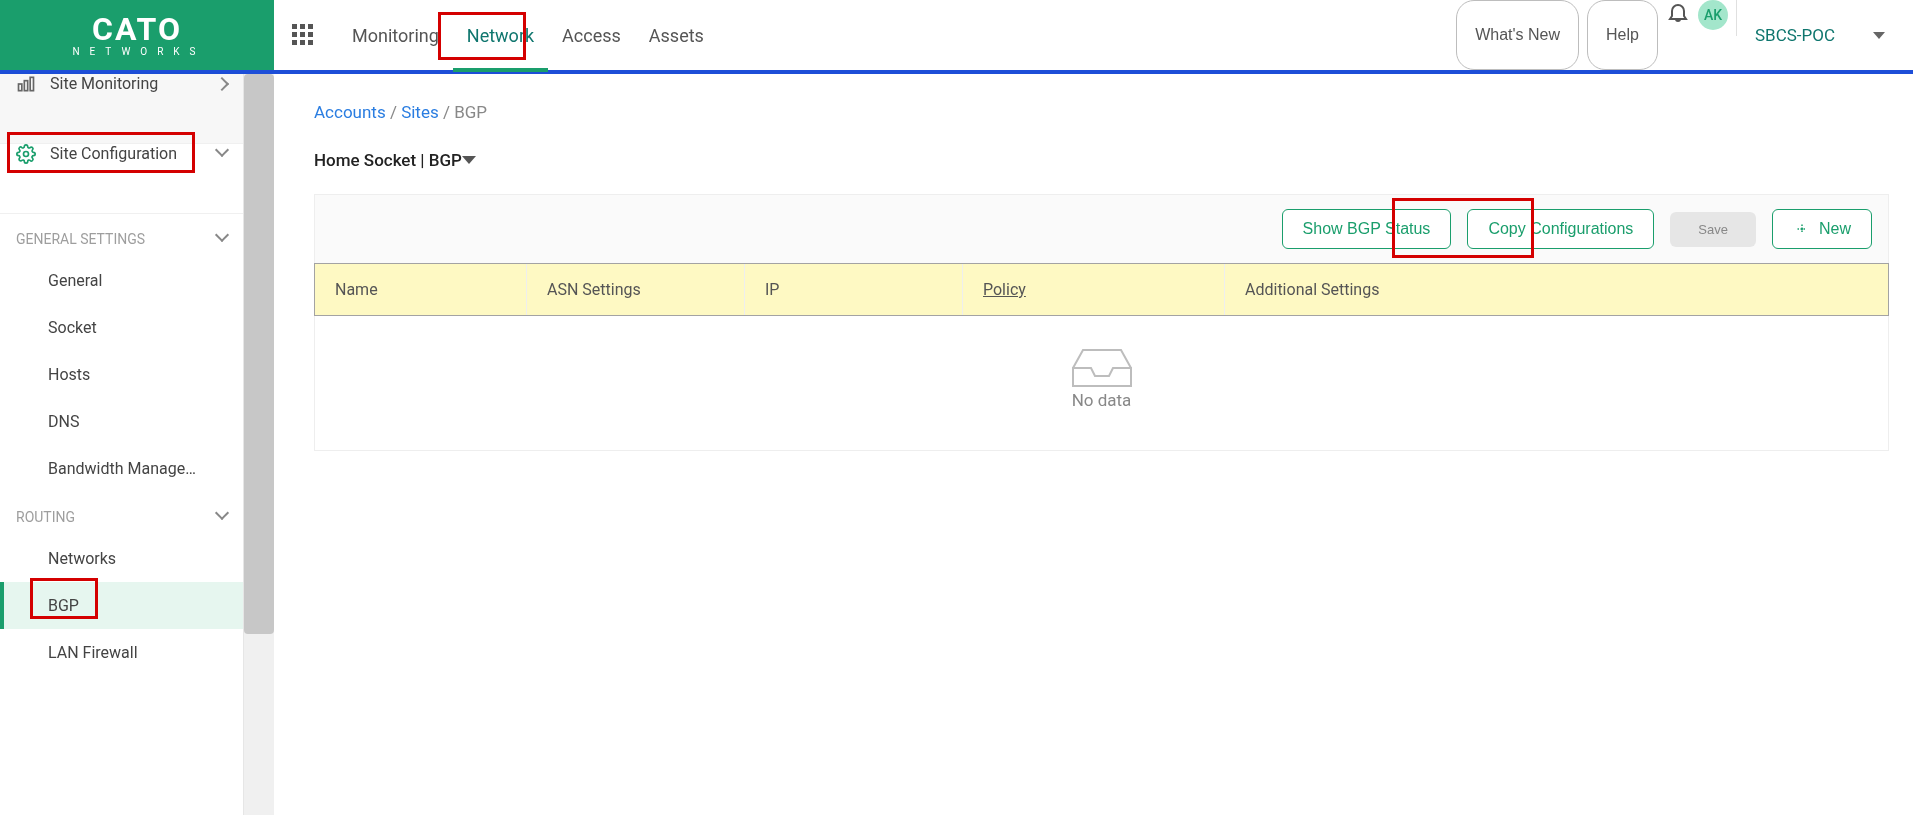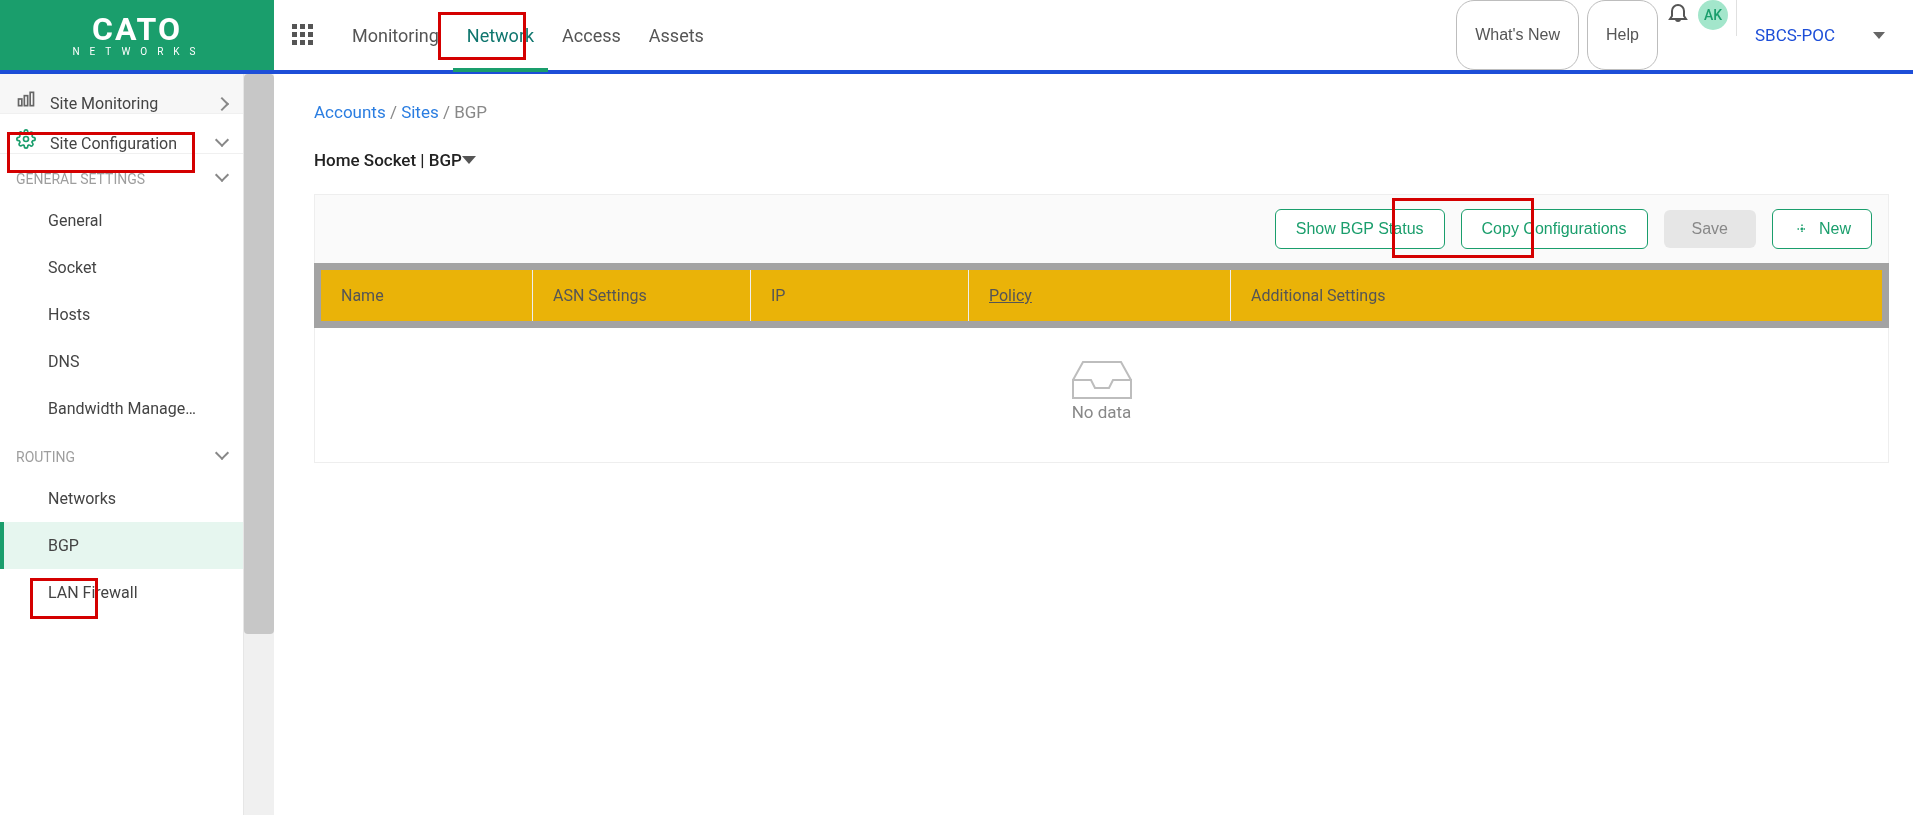--- a/index.html
+++ b/index.html
@@ -109,21 +109,21 @@
       cursor: pointer;
     }
     .divider-v {
       width: 1px; height: 36px; background: #e0e0e0;
     }
     .account-switcher {
       display: flex;
       align-items: center;
       gap: 38px;
       font-size: 17px;
-      color: #1d4ed8;
+      color: #0f766e;
       cursor: pointer;
       padding: 0 10px;
     }
     .caret-down {
       width: 0; height: 0;
       border-left: 6px solid transparent;
       border-right: 6px solid transparent;
       border-top: 7px solid #666;
     }
     
@@ -134,22 +134,22 @@
     .sidebar {
       width: 244px;
       background: #fff;
       border-right: 1px solid #e6e6e6;
       box-shadow: 2px 0 4px rgba(0,0,0,0.03);
       flex-shrink: 0;
       overflow-y: auto;
     }
     .sidebar-row {
       display: flex;
-      align-items: flex-end;
-      height: 40px;
+      align-items: flex-start;
+      height: 70px;
       padding: 0 16px;
       cursor: pointer;
       color: #444;
       font-size: 16px;
       border-bottom: 1px solid #f0f0f0;
     }
     .sidebar-row .sb-icon {
       width: 20px; margin-right: 14px; flex-shrink: 0;
     }
     .sidebar-row .sb-chevron {
@@ -260,29 +260,29 @@
       border-radius: 6px;
       cursor: pointer;
       display: flex;
       align-items: center;
       gap: 8px;
     }
     .btn-disabled {
       border: none;
       background: #e6e6e6;
       color: #888;
-      font-size: 16px;
+      font-size: 13px;
       padding: 10px 28px;
       border-radius: 6px;
       cursor: not-allowed;
     }
     .table-head {
       display: flex;
-      border: 7px solid #a3a3a3;
-      background: #eab308;
+      border: 1px solid #a3a3a3;
+      background: #fef9c3;
     }
     .th {
       padding: 16px 20px;
       font-size: 16px;
       color: #555;
       border-right: 1px solid #eee;
     }
     .th:last-child { border-right: none; }
     .col-name { width: 212px; }
     .col-asn  { width: 218px; }

